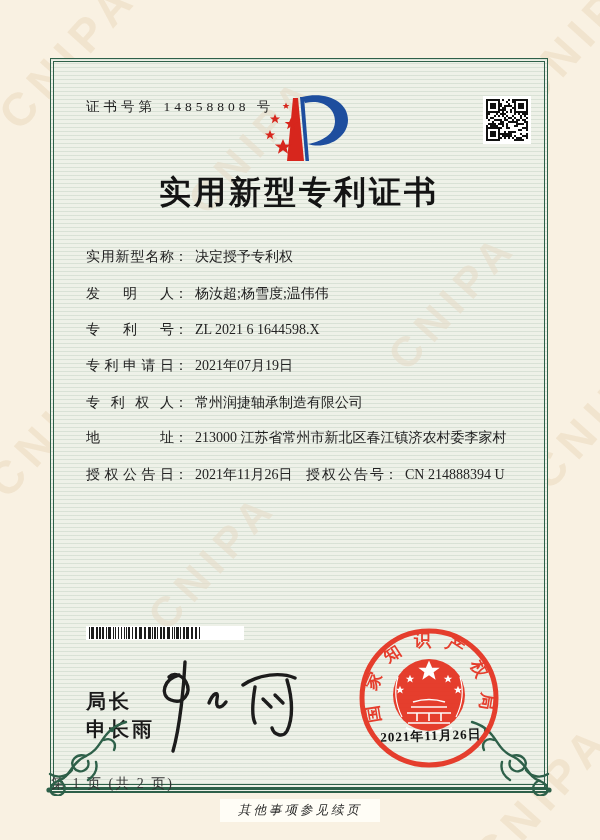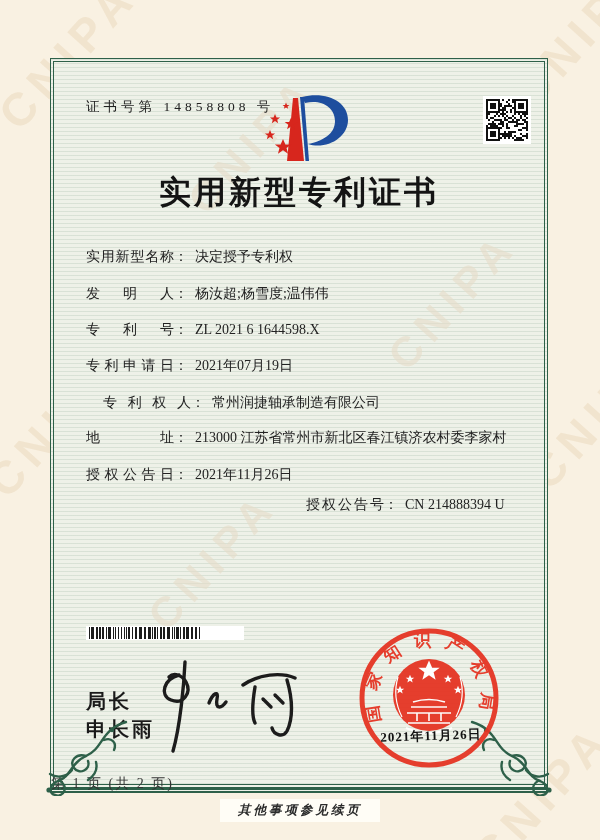--- a/index.html
+++ b/index.html
@@ -45,21 +45,21 @@
   .qr svg{position:absolute;left:3px;top:3px;}
   .doc-title{
     position:absolute;left:0;right:0;top:112px;text-align:center;
     font-size:32px;letter-spacing:3px;font-weight:600;color:#141414;z-index:2;
   }
   
   .fields{position:absolute;left:35px;right:28px;top:189px;font-size:14px;color:#222;z-index:2;}
   .frow{position:absolute;left:0;right:0;white-space:nowrap;}
   .flabel{display:inline-block;width:88px;text-align:justify;text-align-last:justify;vertical-align:top;}
   .colon{margin-right:7px;}
-  .grant-right{position:absolute;left:220px;top:0;margin-top:30px;}
+  .grant-right{position:absolute;left:220px;top:0;}
   
   .body-text{
     position:absolute;left:35px;right:30px;top:428px;z-index:2;
     font-size:12.5px;line-height:19px;text-align:justify;
     font-style:italic;color:#2b2b2b;letter-spacing:.5px;
   }
   .body-text p{margin:0;text-indent:2em;}
   
   .barcode{position:absolute;left:35px;top:567px;width:158px;height:14px;background:#fff;
     padding:1px 3px;box-sizing:border-box;display:flex;align-items:stretch;overflow:hidden;z-index:2;}
@@ -75,21 +75,21 @@
   .seal{position:absolute;left:305px;top:566px;width:146px;height:146px;z-index:4;opacity:.94;}
   .seal-date{
     position:absolute;left:312px;top:668px;width:136px;text-align:center;z-index:5;
     font-size:13px;letter-spacing:1px;color:#111;transform:rotate(-2deg);font-weight:600;
   }
   
   .page-info{position:absolute;left:0;right:0;top:716px;text-align:left;font-size:14px;letter-spacing:2px;color:#333;z-index:2;}
   .continuation{
     position:absolute;left:50%;top:799px;transform:translateX(-50%);
     background:#fffdf6;padding:3px 18px;font-size:12.5px;font-style:italic;
-    letter-spacing:3px;color:#2b2b2b;white-space:nowrap;font-weight:bold;
+    letter-spacing:3px;color:#2b2b2b;white-space:nowrap;
   }
 </style>
 </head>
 <body>
 
 <div class="wm" style="left:-22px;top:28px;">CNIPA</div>
 <div class="wm" style="left:492px;top:6px;">CNIPA</div>
 <div class="wm" style="left:-34px;top:396px;">CNIPA</div>
 <div class="wm" style="left:508px;top:388px;">CNIPA</div>
 <div class="wm" style="left:452px;top:770px;">CNIPA</div>
@@ -367,21 +367,21 @@
     </div>
     <div class="frow" style="top:36.5px;">
       <span class="flabel">发明人</span><span class="colon">：</span><span>杨汝超;杨雪度;温伟伟</span>
     </div>
     <div class="frow" style="top:73px;">
       <span class="flabel">专利号</span><span class="colon">：</span><span>ZL 2021 6 1644598.X</span>
     </div>
     <div class="frow" style="top:109px;">
       <span class="flabel">专利申请日</span><span class="colon">：</span><span>2021年07月19日</span>
     </div>
-    <div class="frow" style="top:145.5px;margin-left:17px;">
+    <div class="frow" style="top:145.5px;">
       <span class="flabel">专利权人</span><span class="colon">：</span><span>常州润捷轴承制造有限公司</span>
     </div>
     <div class="frow" style="top:181px;">
       <span class="flabel">地址</span><span class="colon">：</span><span>213000 江苏省常州市新北区春江镇济农村委李家村</span>
     </div>
     <div class="frow" style="top:217.5px;">
       <span class="flabel">授权公告日</span><span class="colon">：</span><span>2021年11月26日</span>
       <span class="grant-right">
         <span class="flabel" style="width:78px;">授权公告号</span><span class="colon">：</span><span>CN 214888394 U</span>
       </span>

